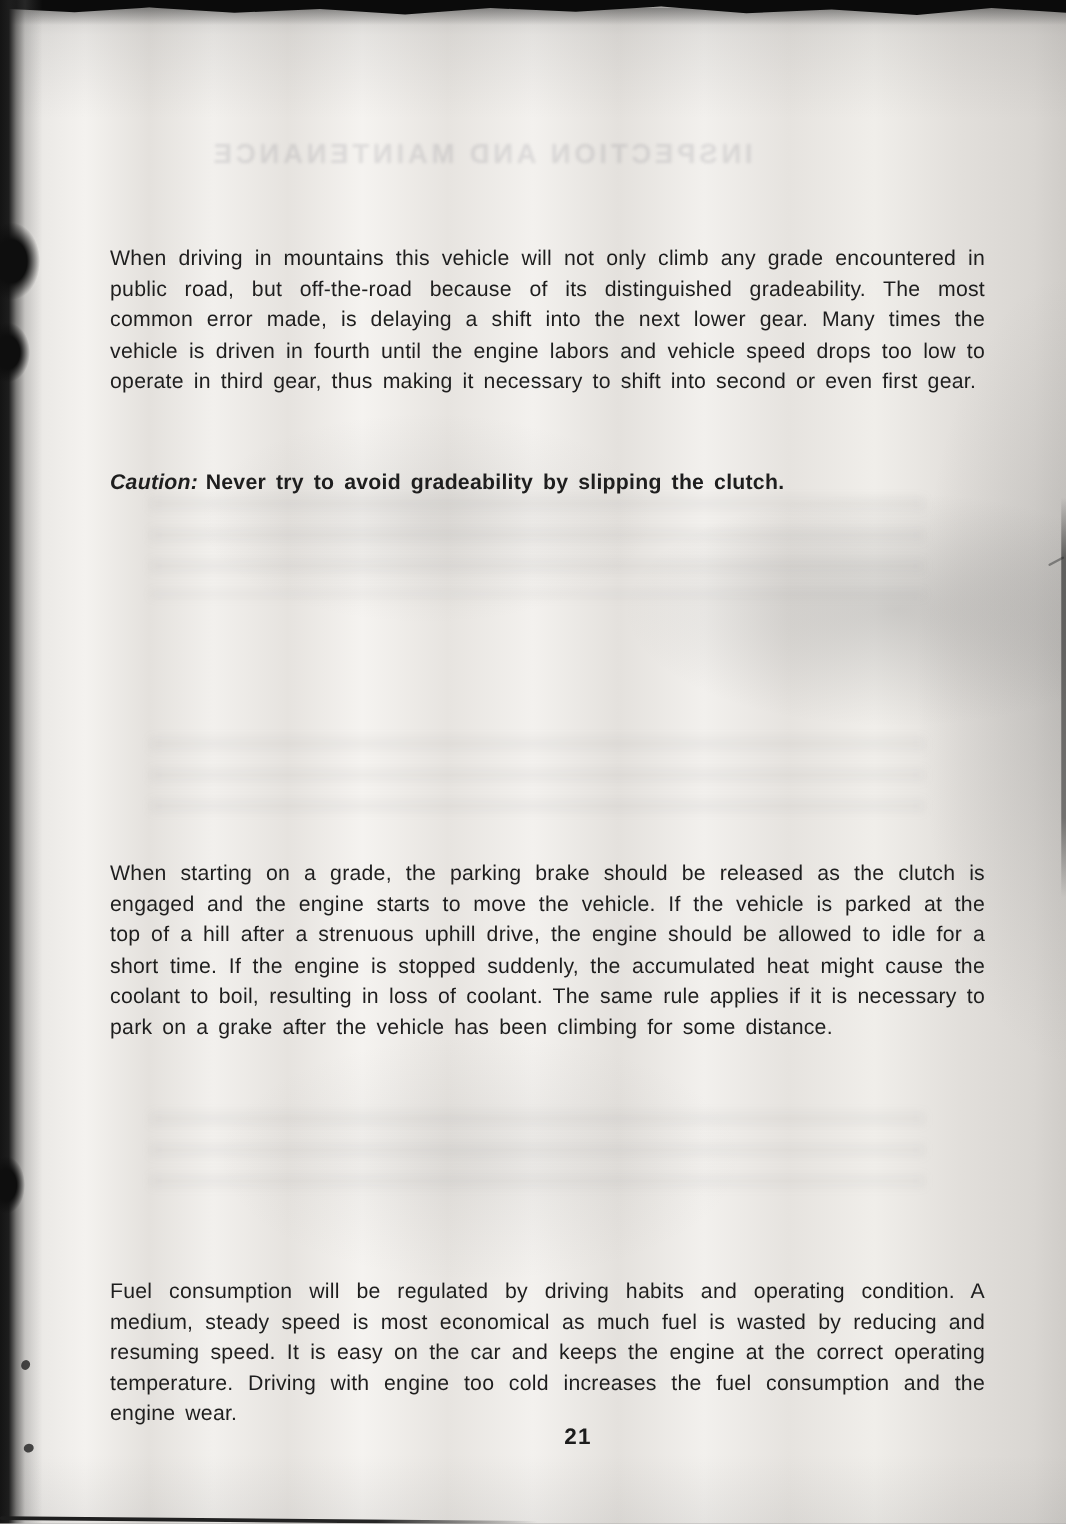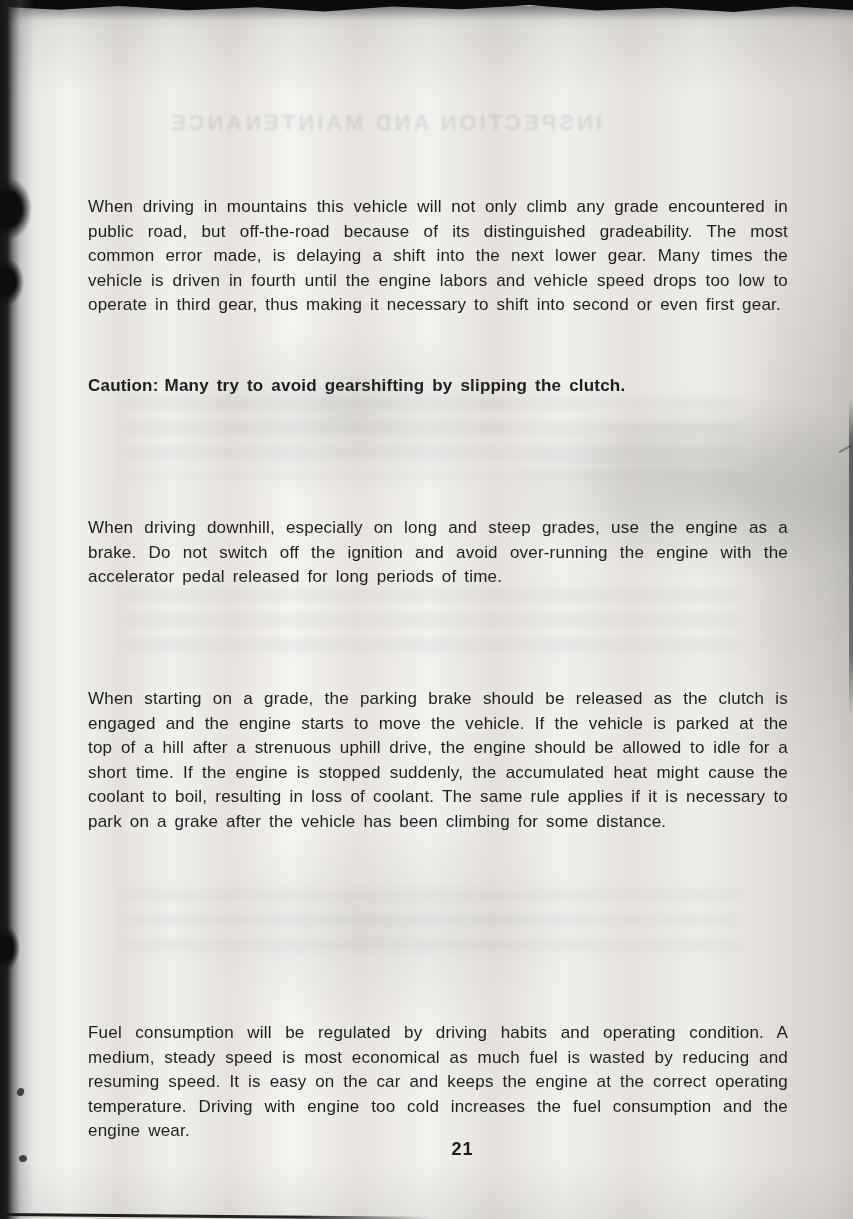--- a/index.html
+++ b/index.html
@@ -76,21 +76,21 @@
   
   .para {
     position:absolute; left:88px; width:700px;
     font-size:17px; line-height:24.6px;
     color:#1e1e1e;
     text-align:justify;
     word-spacing:3px; letter-spacing:0.2px;
   }
   .p-mountain { top:183px;margin-top:12px; }
   .p-caution  { top:357px; font-weight:bold; text-align:left; }
-  .p-caution .caution-label { margin-right:6px; }
+  .p-caution .caution-label { margin-right:6px;font-style:italic; }
   .p-downhill { top:499px; }
   .p-grade    { top:670px; }
   .p-fuel     { top:1004px; }
   .page-number {
     position:absolute; top:1139px; left:0; width:853px;
     text-align:center; font-size:18px; font-weight:bold; color:#1c1c1c;
     letter-spacing:1px;
     padding-left:36px;
   }
 </style>
@@ -99,23 +99,22 @@
 
 <div class="page">
 
   <div class="ghost-heading">INSPECTION AND MAINTENANCE</div>
   <div class="smudge smudge-a"></div>
   <div class="smudge smudge-b"></div>
   <div class="smudge smudge-c"></div>
 
   <p class="para p-mountain">When driving in mountains this vehicle will not only climb any grade encountered in public road, but off-the-road because of its distinguished gradeability. The most common error made, is delaying a shift into the next lower gear. Many times the vehicle is driven in fourth until the engine labors and vehicle speed drops too low to operate in third gear, thus making it necessary to shift into second or even first gear.</p>
 
-  <p class="para p-caution"><span class="caution-label">Caution:</span><span>Many try to avoid gearshifting by slipping the clutch.</span></p>
+  <p class="para p-caution"><span class="caution-label">Caution:</span><span>Never try to avoid gradeability by slipping the clutch.</span></p>
 
-  <p class="para p-downhill">When driving downhill, especially on long and steep grades, use the engine as a brake. Do not switch off the ignition and avoid over-running the engine with the accelerator pedal released for long periods of time.</p>
 
   <p class="para p-grade">When starting on a grade, the parking brake should be released as the clutch is engaged and the engine starts to move the vehicle. If the vehicle is parked at the top of a hill after a strenuous uphill drive, the engine should be allowed to idle for a short time. If the engine is stopped suddenly, the accumulated heat might cause the coolant to boil, resulting in loss of coolant. The same rule applies if it is necessary to park on a grake after the vehicle has been climbing for some distance.</p>
 
   <p class="para p-fuel">Fuel consumption will be regulated by driving habits and operating condition. A medium, steady speed is most economical as much fuel is wasted by reducing and resuming speed. It is easy on the car and keeps the engine at the correct operating temperature. Driving with engine too cold increases the fuel consumption and the engine wear.</p>
 
   <div class="page-number">21</div>
 
   <div class="top-edge-shadow"></div>
   <div class="top-edge"></div>
   <div class="left-edge"></div>

